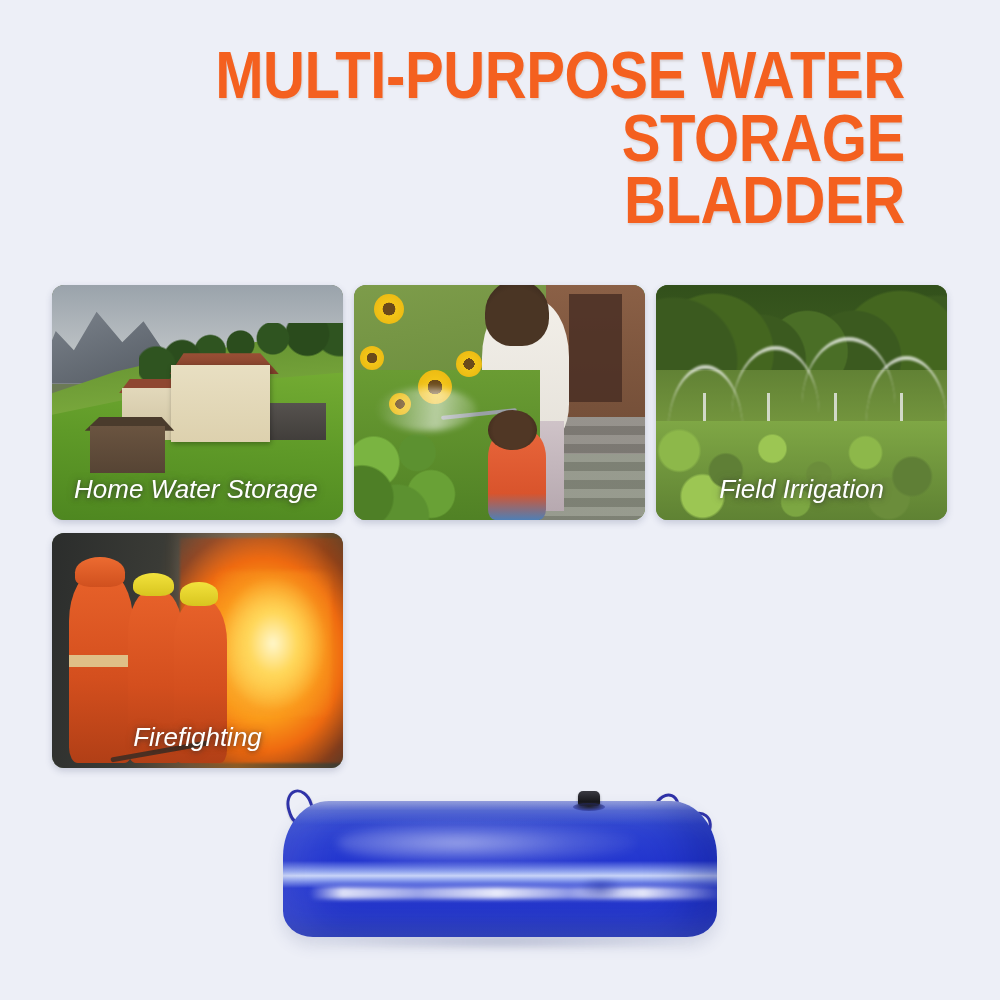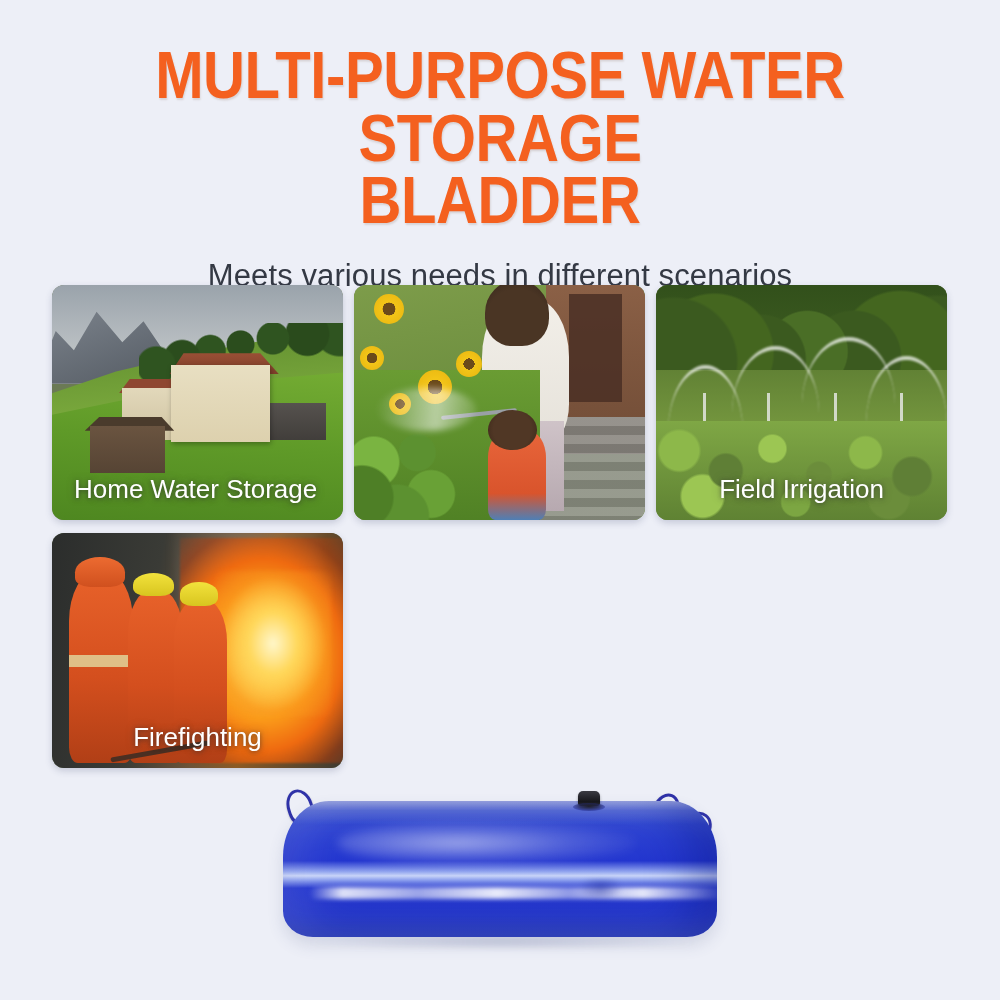--- a/index.html
+++ b/index.html
@@ -11,21 +11,21 @@
     height: 1000px;
     background: #edeff7;
     font-family: "Liberation Sans", sans-serif;
     overflow: hidden;
     position: relative;
   }
 
   
   .header {
     padding-top: 44px;
-    text-align: center;
+    text-align: right;
   }
   .title {
     color: #f4601f;
     font-family: "Liberation Sans Narrow", "Liberation Sans", sans-serif;
     font-weight: bold;
     font-size: 66px;
     line-height: 0.95;
     letter-spacing: -0.5px;
     margin: 0 40px;
     transform: scaleX(0.88);
@@ -69,20 +69,21 @@
     right: 0;
     bottom: 16px;
     text-align: center;
     color: #ffffff;
     font-size: 26px;
     font-weight: normal;
     line-height: 1.12;
     text-shadow: 0 1px 4px rgba(40,40,40,0.55), 0 0 10px rgba(60,60,60,0.4);
     z-index: 5;
     padding: 0 10px;
+    font-style: italic;
   }
   .card-label.left {
     text-align: left;
     padding-left: 22px;
   }
   .card-label.two-line {
     bottom: 14px;
   }
 
   
@@ -523,21 +524,20 @@
   }
 </style>
 </head>
 <body>
 
 <div class="header">
   <h1 class="title">
     <span>MULTI-PURPOSE WATER STORAGE</span><br>
     <span>BLADDER</span>
   </h1>
-  <div class="subtitle">Meets various needs in different scenarios</div>
 </div>
 
 <div class="grid">
 
   <div class="card">
     <div class="scene">
       <div class="s1-sky"></div>
       <div class="s1-mtn"></div>
       <div class="s1-hill-far"></div>
       <div class="s1-trees"></div>

